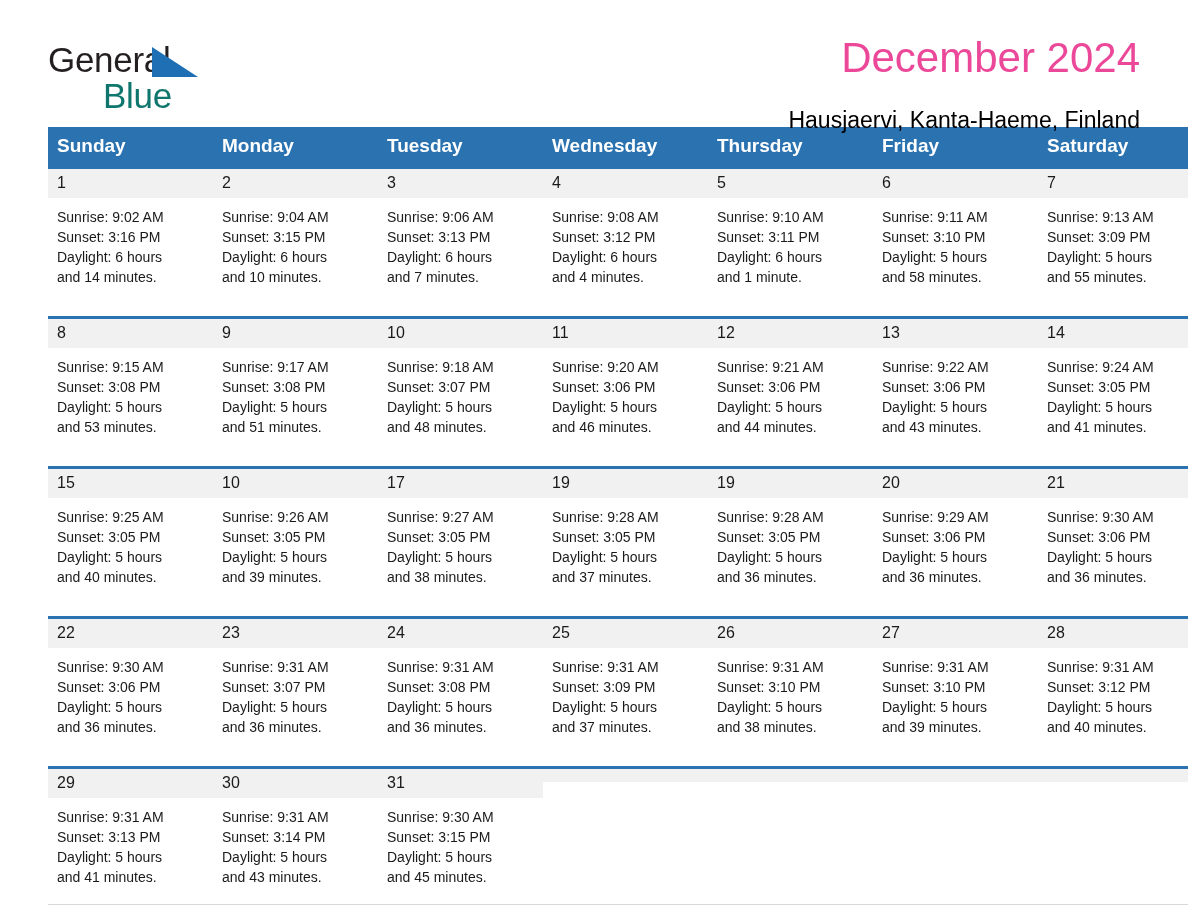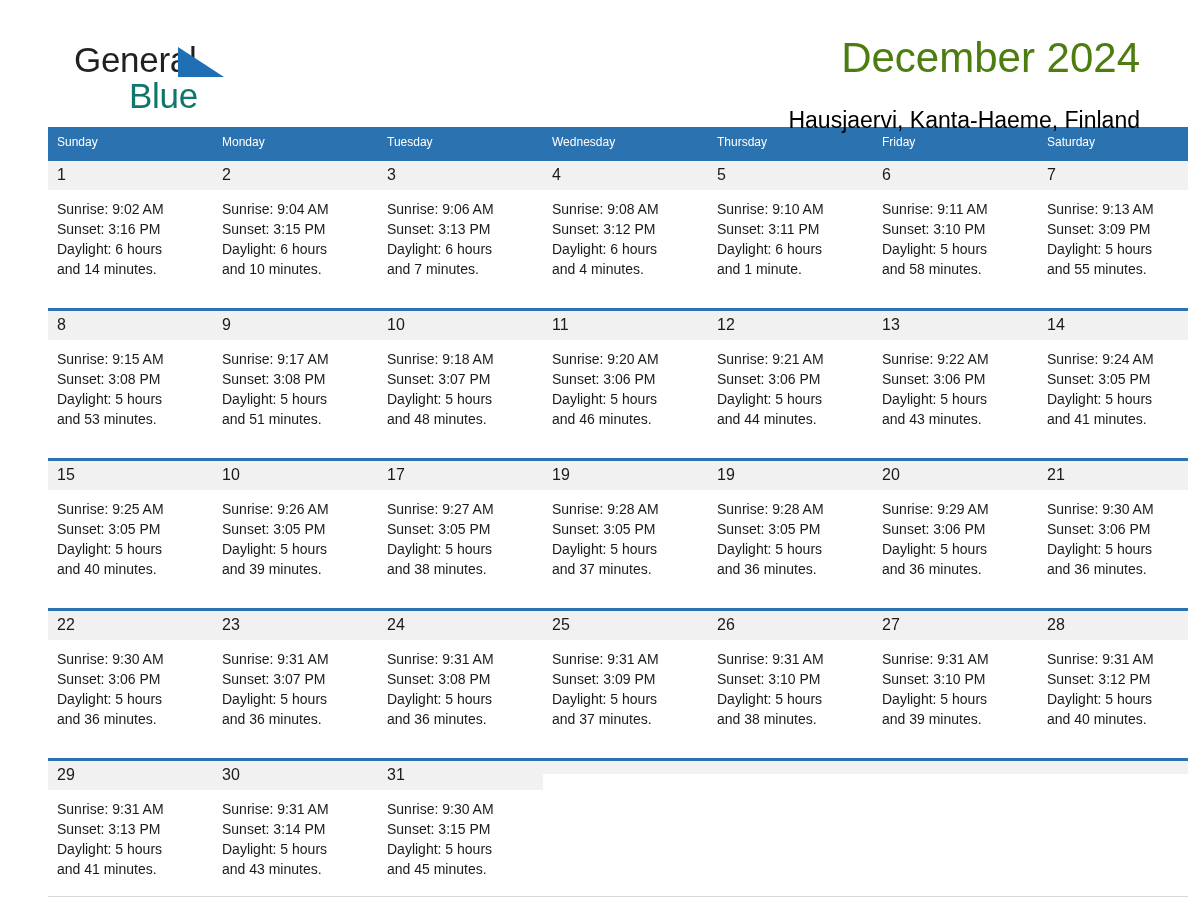--- a/index.html
+++ b/index.html
@@ -24,21 +24,21 @@
 
   
   .masthead {
     position: relative;
     height: 110px;
     padding-top: 36px;
     box-sizing: border-box;
   }
   .logo {
     position: absolute;
-    left: 26px;
+    left: 0;
     top: 42px;
     width: 260px;
     height: 72px;
     line-height: 1;
   }
   .logo-row1 {
     position: relative;
     display: block;
     font-size: 35px;
     letter-spacing: -0.3px;
@@ -61,21 +61,21 @@
     margin-left: 55px;
     margin-top: -2px;
     letter-spacing: -0.3px;
   }
   .title-block {
     text-align: right;
   }
   .cal-title {
     font-size: 42px;
     font-weight: normal;
-    color: #4d7c0f;
+    color: #ec4899;
     line-height: 1.05;
     margin: 0;
     letter-spacing: 0px;
   }
   .cal-subtitle {
     font-size: 23px;
     font-weight: normal;
     color: #000;
     margin: 28px 0 0 0;
     line-height: 1.1;
@@ -84,22 +84,22 @@
   
   .calendar {
     margin-top: 17px;
     width: 1092px;
     border-collapse: collapse;
     table-layout: fixed;
   }
   .calendar th {
     background: #2b72b0;
     color: #ffffff;
-    font-size: 12px;
-    font-weight: normal;
+    font-size: 19px;
+    font-weight: bold;
     text-align: left;
     padding: 8px 0 9px 9px;
     width: 156px;
     margin-top: 12px;
   }
   .week-row > td {
     vertical-align: top;
     padding: 0;
     border-top: 3px solid #2b72b0;
     height: 135px;

